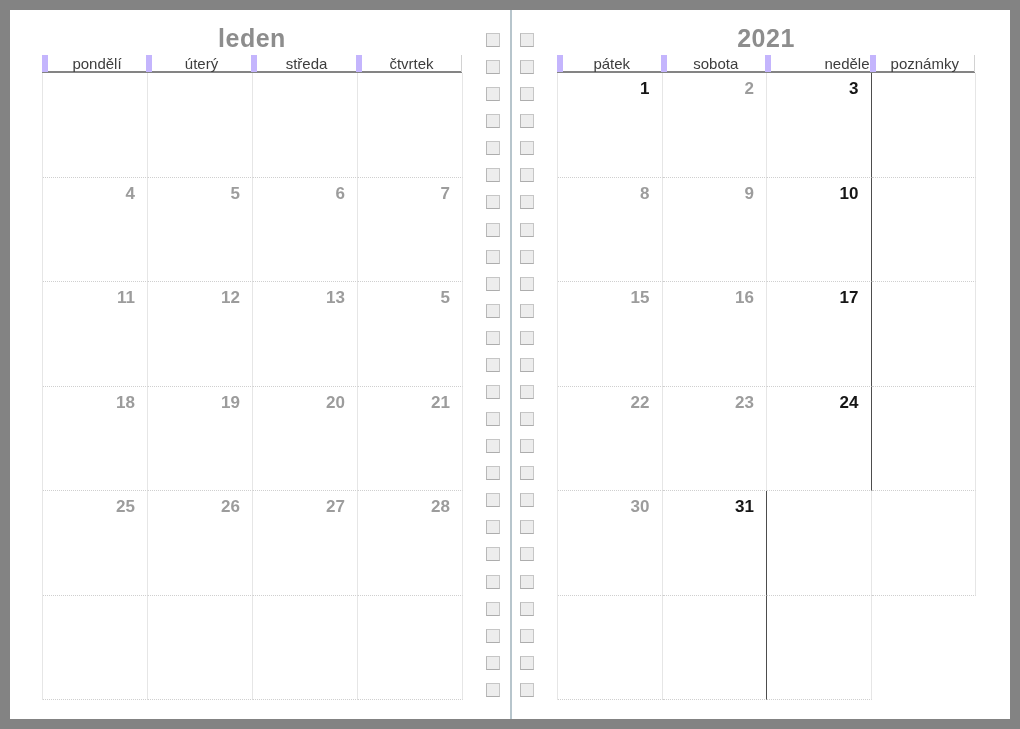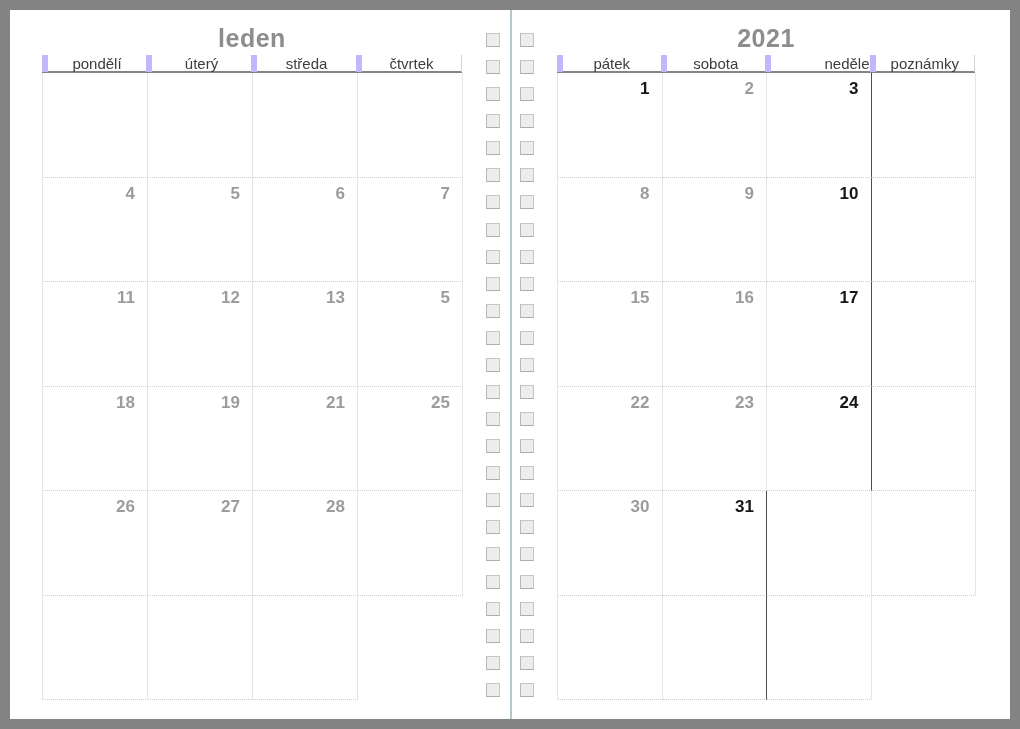--- a/index.html
+++ b/index.html
@@ -140,20 +140,21 @@
       <div class="cell"><span>4</span></div>
       <div class="cell"><span>5</span></div>
       <div class="cell"><span>6</span></div>
       <div class="cell"><span>7</span></div>
       <div class="cell"><span>11</span></div>
       <div class="cell"><span>12</span></div>
       <div class="cell"><span>13</span></div>
       <div class="cell"><span>5</span></div>
       <div class="cell"><span>18</span></div>
       <div class="cell"><span>19</span></div>
+      <div class="cell"><span>20</span></div>
       <div class="cell"><span>21</span></div>
       <div class="cell"><span>25</span></div>
       <div class="cell"><span>26</span></div>
       <div class="cell"><span>27</span></div>
       <div class="cell"><span>28</span></div>
       <div class="cell"><span></span></div>
       <div class="cell"><span></span></div>
       <div class="cell"><span></span></div>
       <div class="cell"><span></span></div>
     </div>

